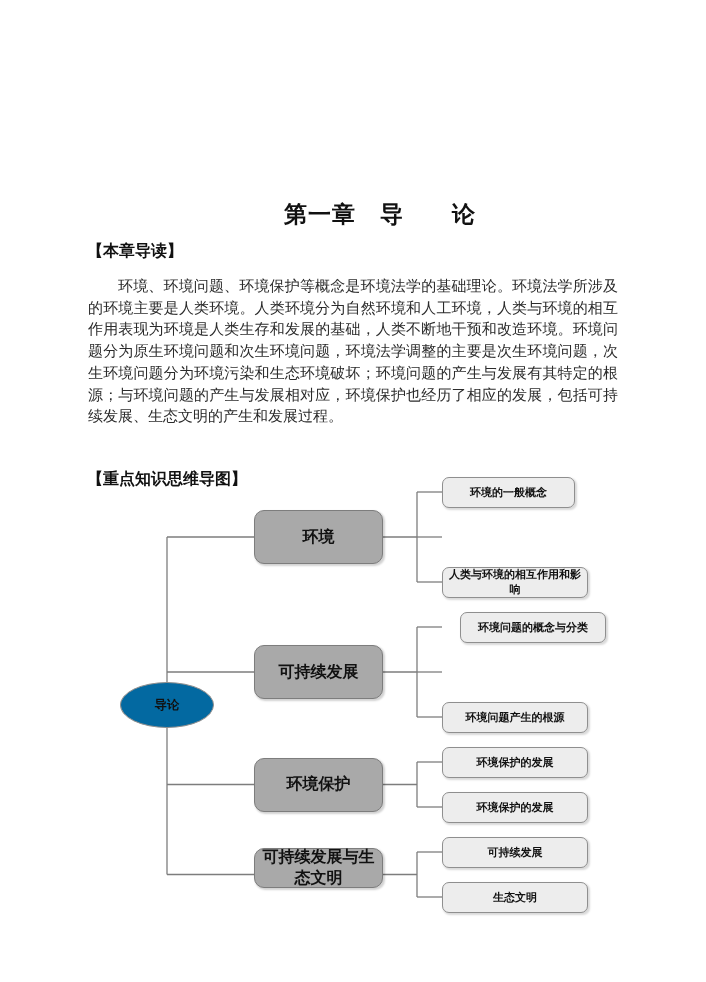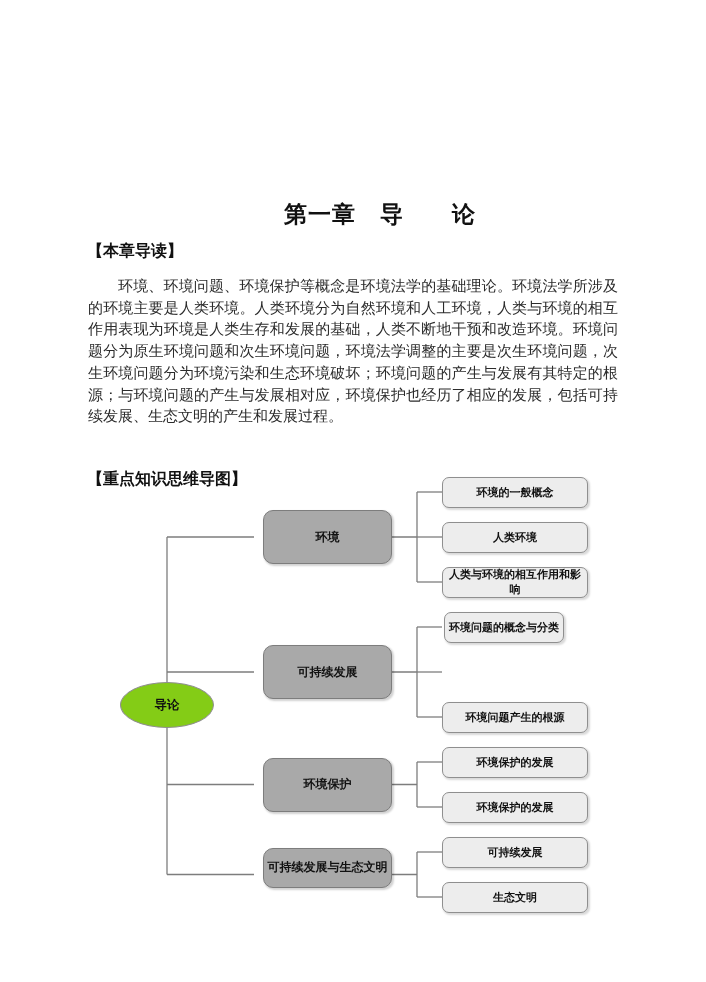--- a/index.html
+++ b/index.html
@@ -42,38 +42,37 @@
     text-align:justify;
     text-indent:2em;
     color:#2b2b2b;
     margin:0;
   }
   
   .mindmap{position:absolute;left:0;top:0;width:706px;height:982px;}
   .mindmap svg{position:absolute;left:0;top:0;}
   .mm-root{
     position:absolute;
-    background:#84cc16;
+    background:#0369a1;
     border:1.5px solid #8f8f8f;
     border-radius:50%;
     display:flex;align-items:center;justify-content:center;
     font-size:12.5px;font-weight:bold;color:#111;
     box-sizing:border-box;
   }
   .mm-branch{
     position:absolute;
     background:#a9a9a9;
     border:1px solid #7d7d7d;
     border-radius:10px;
     display:flex;align-items:center;justify-content:center;
-    font-size:12px;font-weight:bold;color:#111;
+    font-size:16px;font-weight:bold;color:#111;
     box-sizing:border-box;
     box-shadow:1.5px 1.5px 2px rgba(0,0,0,0.18);
     text-align:center;
-    margin-left:9px;
   }
   .mm-leaf{
     position:absolute;
     background:#ededed;
     border:1px solid #8f8f8f;
     border-radius:7px;
     display:flex;align-items:center;justify-content:center;
     font-size:11px;font-weight:bold;color:#111;
     box-sizing:border-box;
     box-shadow:1.5px 1.5px 2px rgba(0,0,0,0.15);
@@ -113,25 +112,24 @@
         <line x1="417" y1="762" x2="417" y2="807" stroke="#7d7d7d" stroke-width="1.3"></line>
         <line x1="417" y1="762" x2="442" y2="762" stroke="#7d7d7d" stroke-width="1.3"></line>
         <line x1="417" y1="807" x2="442" y2="807" stroke="#7d7d7d" stroke-width="1.3"></line>
         <line x1="167" y1="874.5" x2="254" y2="874.5" stroke="#7d7d7d" stroke-width="1.3"></line>
         <line x1="383" y1="874.5" x2="417" y2="874.5" stroke="#7d7d7d" stroke-width="1.3"></line>
         <line x1="417" y1="852" x2="417" y2="897" stroke="#7d7d7d" stroke-width="1.3"></line>
         <line x1="417" y1="852" x2="442" y2="852" stroke="#7d7d7d" stroke-width="1.3"></line>
         <line x1="417" y1="897" x2="442" y2="897" stroke="#7d7d7d" stroke-width="1.3"></line>
         <line x1="167" y1="537" x2="167" y2="874.5" stroke="#7d7d7d" stroke-width="1.3"></line>
       </svg>
-      <div class="mm-leaf" style="left: 442px; top: 476.5px; width: 146px; height: 31px;">环境的一般概念</div>
-      <div class="mm-leaf" style="left: 442px; top: 521.5px; width: 146px; height: 31px;">人类环境</div>
+      <div class="mm-leaf" style="left: 442px; top: 476.5px; width: 133px; height: 31px;">环境的一般概念</div>
       <div class="mm-leaf" style="left: 442px; top: 566.5px; width: 146px; height: 31px;">人类与环境的相互作用和影响</div>
       <div class="mm-branch" style="left: 254px; top: 510px; width: 129px; height: 54px;">环境</div>
-      <div class="mm-leaf" style="left: 444px; top: 611.5px; width: 120px; height: 31px; border-radius: 7px;">环境问题的概念与分类</div>
+      <div class="mm-leaf" style="left: 460px; top: 611.5px; width: 146px; height: 31px; border-radius: 7px;">环境问题的概念与分类</div>
       <div class="mm-leaf" style="left: 442px; top: 701.5px; width: 146px; height: 31px;">环境问题产生的根源</div>
       <div class="mm-branch" style="left: 254px; top: 645px; width: 129px; height: 54px;">可持续发展</div>
       <div class="mm-leaf" style="left: 442px; top: 746.5px; width: 146px; height: 31px;">环境保护的发展</div>
       <div class="mm-leaf" style="left: 442px; top: 791.5px; width: 146px; height: 31px;">环境保护的发展</div>
       <div class="mm-branch" style="left: 254px; top: 757.5px; width: 129px; height: 54px;">环境保护</div>
       <div class="mm-leaf" style="left: 442px; top: 881.5px; width: 146px; height: 31px;">生态文明</div>
       <div class="mm-leaf" style="left: 442px; top: 836.5px; width: 146px; height: 31px;">可持续发展</div>
       <div class="mm-branch" style="left: 254px; top: 847.5px; width: 129px; height: 40px;">可持续发展与生态文明</div>
       <div class="mm-root" style="left: 120px; top: 682px; width: 94px; height: 46px;">导论</div>
     </div>

